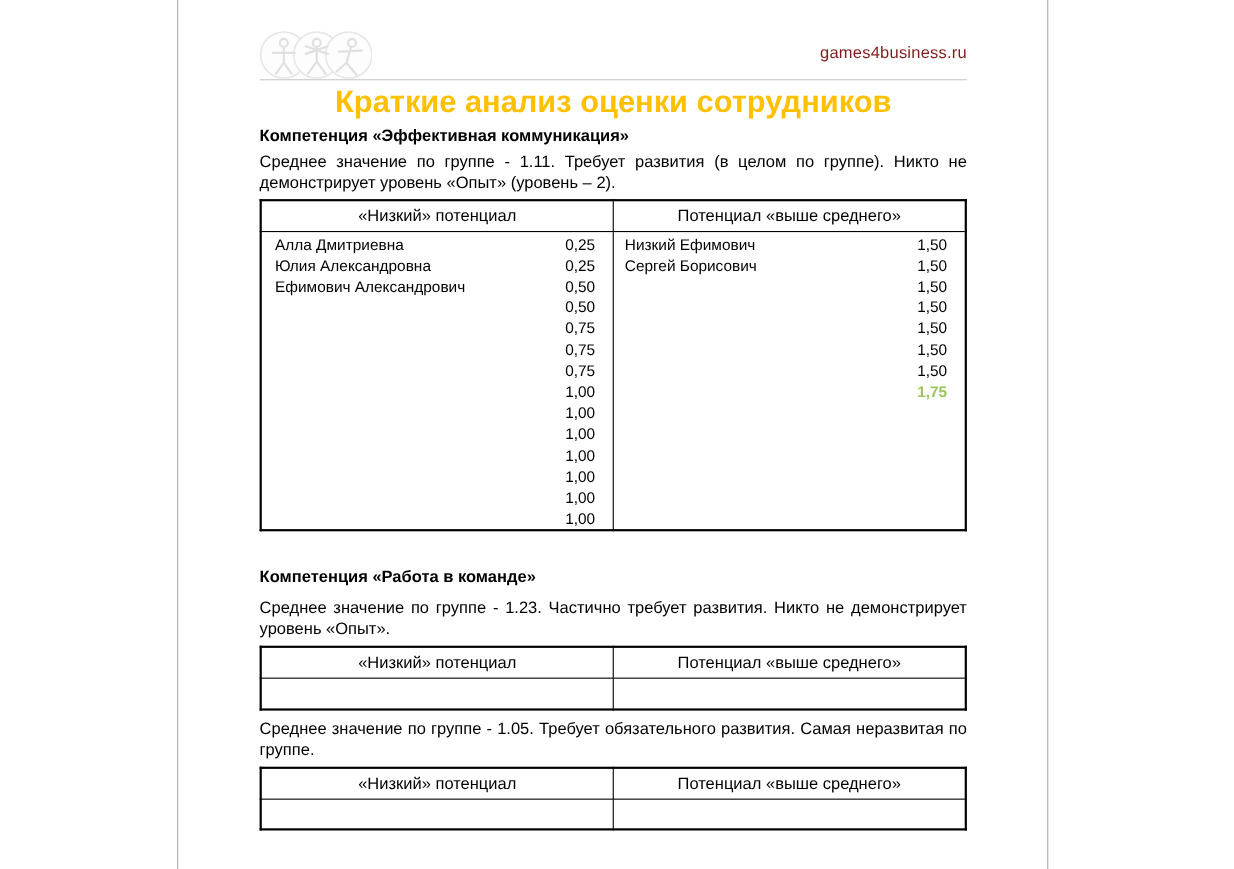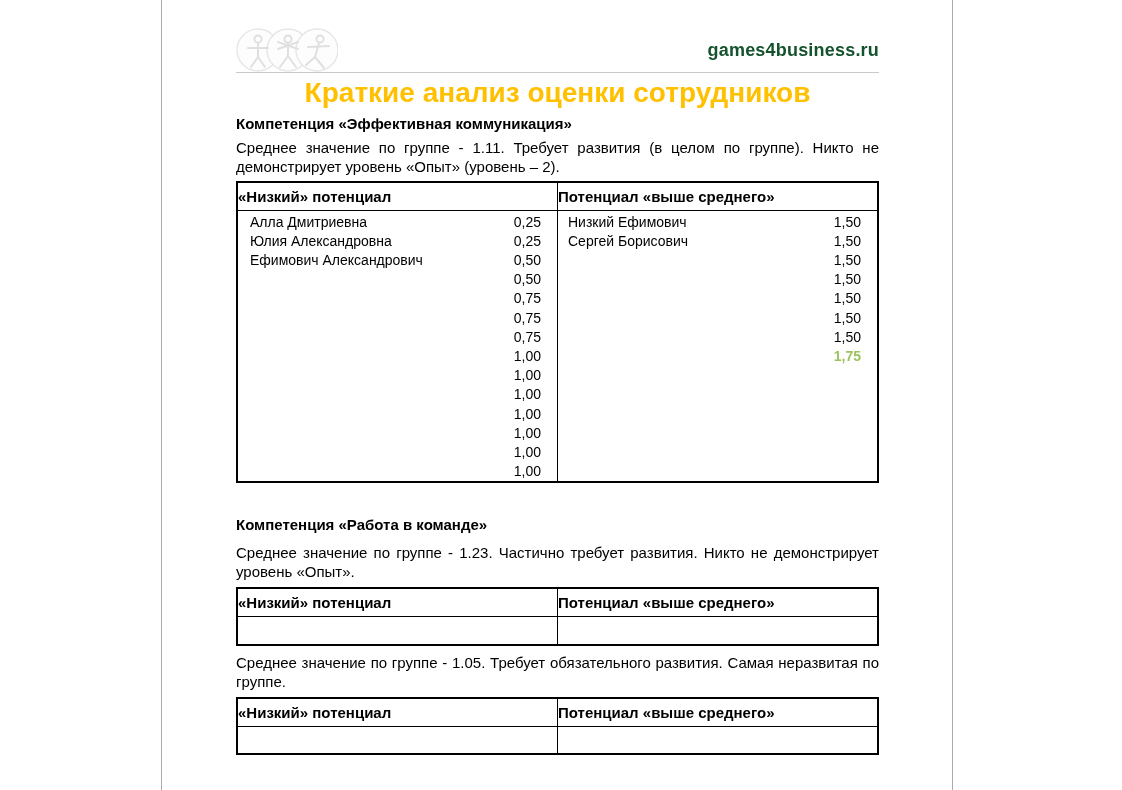--- a/index.html
+++ b/index.html
@@ -13,21 +13,21 @@
     position: absolute; left: 161px; top: 0; width: 792px; height: 790px;
     border-left: 1px solid #ababab; border-right: 1px solid #ababab;
     background: #fff; overflow: hidden;
   }
   .content { width: 643px; margin-left: 74px; }
 
   .header { position: relative; height: 73px; border-bottom: 1px solid #c9c9c9; }
   .logo { position: absolute; left: 0; top: 27px; }
   .site {
     position: absolute; right: 0; top: 40px;
-    font-size: 18px; font-weight: bold; color: #14532d; letter-spacing: 0.2px;
+    font-size: 15px; font-weight: normal; color: #7f1d1d; letter-spacing: 0.2px;
   }
 
   .title {
     margin: 7px 0 0; text-align: center;
     font-size: 28px; line-height: 25px; font-weight: bold; color: #ffc000;
   }
 
   .section-heading {
     text-align: left; font-size: 15px; line-height: 18px; font-weight: bold; color: #000;
   }
@@ -44,21 +44,21 @@
 
   table.tbl {
     width: 643px; border-collapse: collapse; table-layout: fixed;
     border: 2px solid #000;
   }
   .t1 { margin-top: 5px; }
   .t2 { margin-top: 6px; }
   .t3 { margin-top: 6px; }
   table.tbl th {
     border: 1px solid #000; height: 28px; padding: 0;
-    font-size: 15px; font-weight: bold; text-align: left; vertical-align: middle;
+    font-size: 15px; font-weight: normal; text-align: center; vertical-align: middle;
   }
   table.tbl td { border: 1px solid #000; padding: 0; vertical-align: top; }
   .t1 td { height: 267px; overflow: hidden; }
   .t2 td { height: 29px; }
   .t3 td { height: 28px; }
 
   .cell { display: flex; height: 100%; padding-top: 2px; overflow: hidden; }
   .names { flex: 1; padding-left: 12px; overflow: hidden; }
   .names-r { padding-left: 10px; }
   .vals { width: 58px; padding-right: 16px; text-align: right; }

